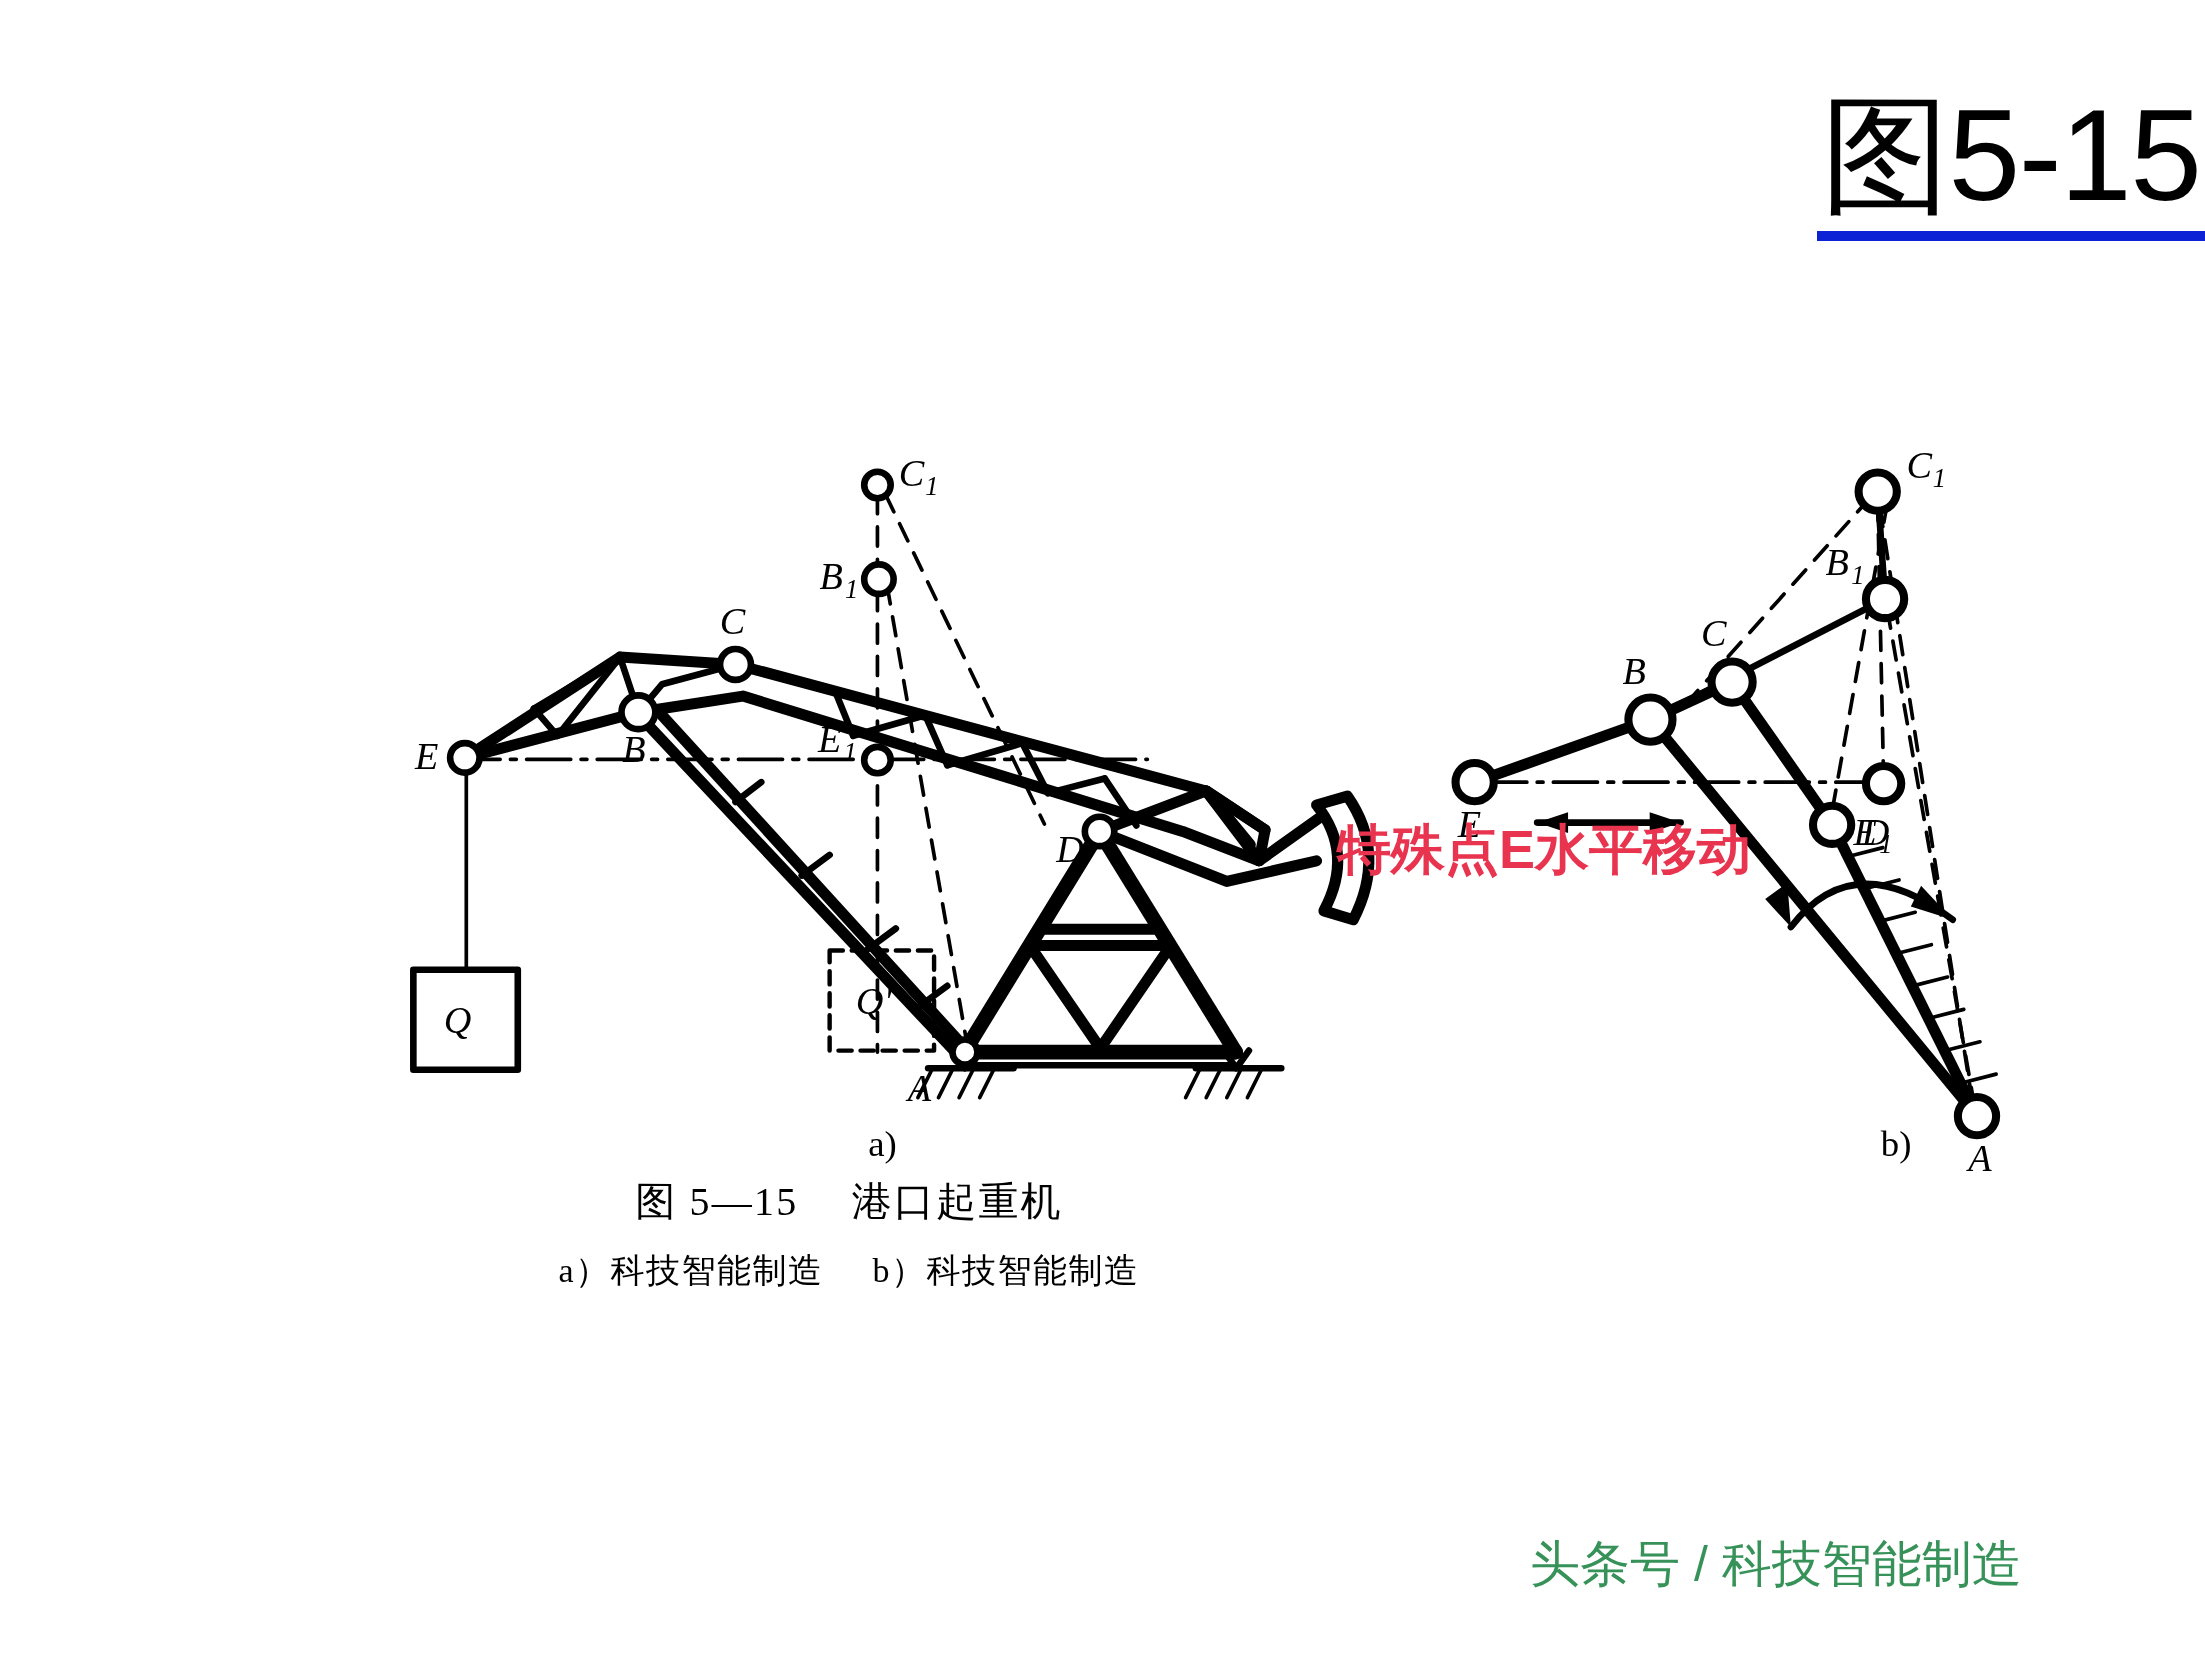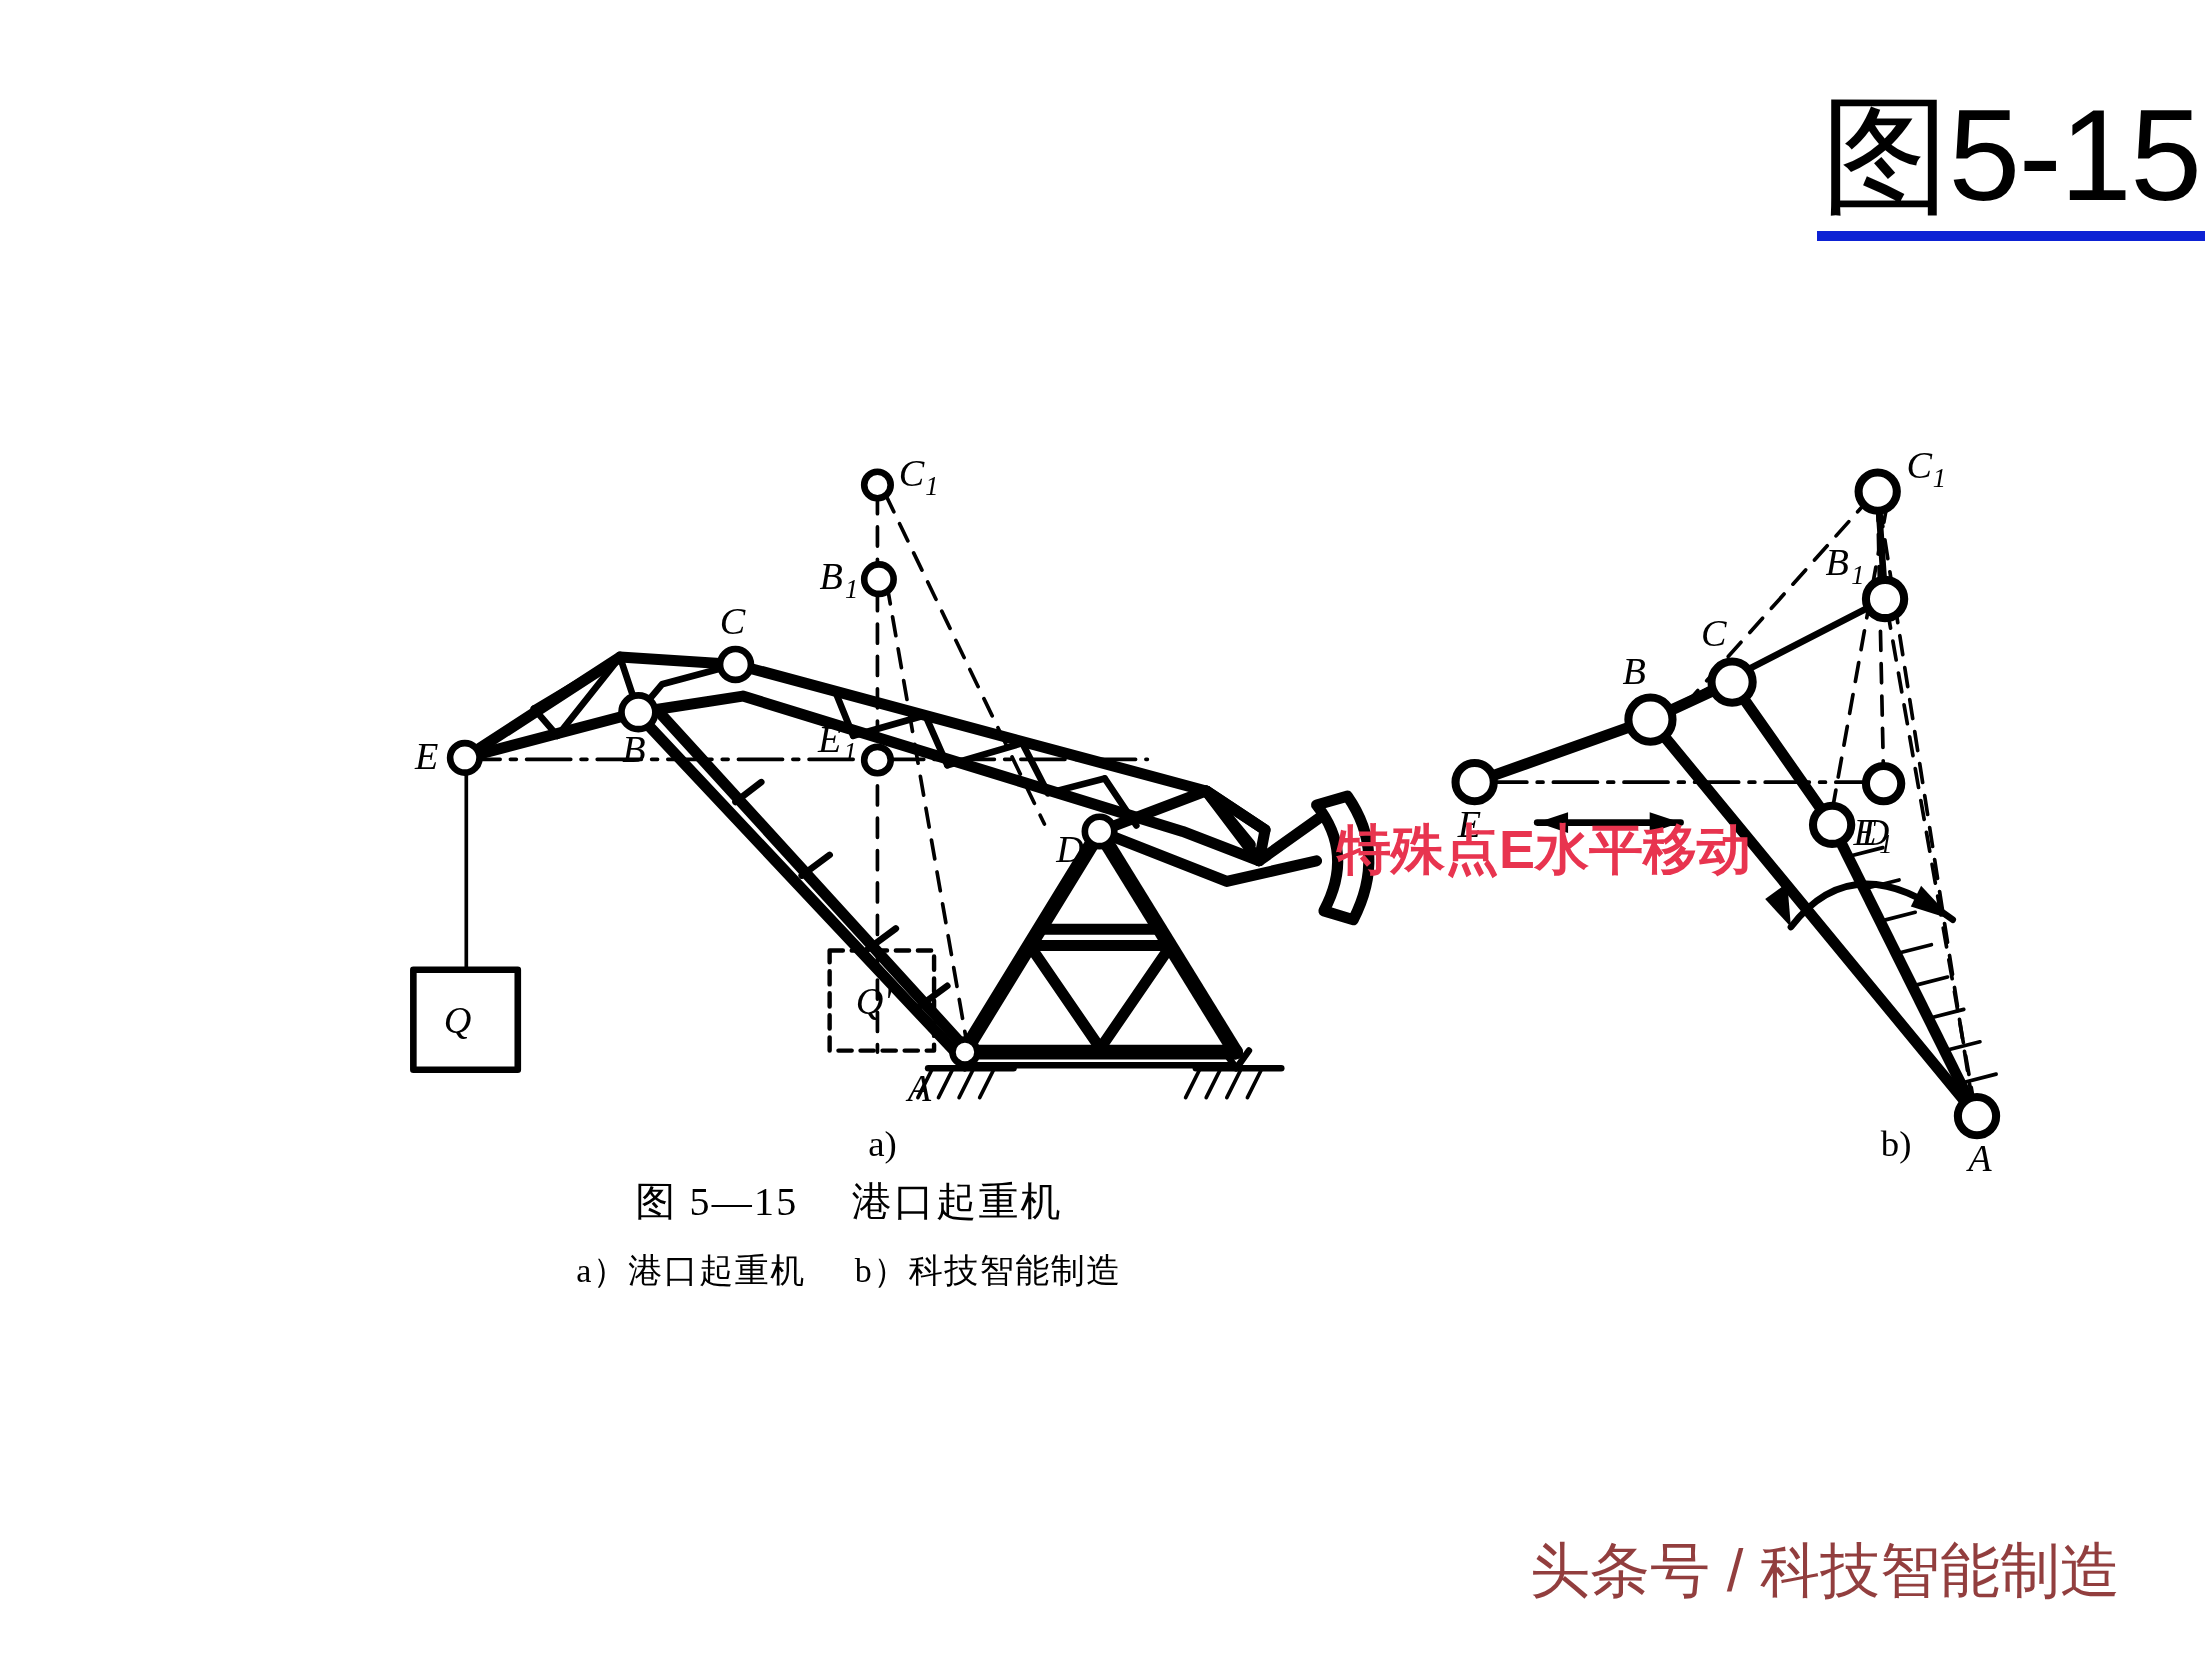--- a/index.html
+++ b/index.html
@@ -87,23 +87,23 @@
     white-space: nowrap;
     letter-spacing: 0px;
   }
 
   
   #watermark {
     position: absolute;
     left: 1530px;
     top: 1531px;
     font-family: "Liberation Sans", sans-serif;
-    font-size: 60px;
+    font-size: 50px;
     font-weight: 400;
-    color: #7f1d1d;
+    color: #15803d;
     white-space: nowrap;
     text-shadow: 1.5px 1.5px 0 #ffffff, -0.7px -0.7px 0 #ffffff;
     opacity: 0.85;
   }
 
   
   .ln      { stroke: #000; fill: none; stroke-linecap: round; stroke-linejoin: round; }
   .thin    { stroke-width: 5; }
   .med     { stroke-width: 9; }
   .thick   { stroke-width: 15; }
@@ -333,20 +333,20 @@
 
 <div id="annotation-move">特殊点E水平移动</div>
 
 <div id="caption-block">
   <div id="caption-main">
     <span>图 5—15</span>
     <span class="cap-gap"></span>
     <span>港口起重机</span>
   </div>
   <div id="caption-sub">
-    <span>a）港口起重机</span>
+    <span>a）科技智能制造</span>
     <span class="cap-gap"></span>
     <span>b）科技智能制造</span>
   </div>
 </div>
 
 <div id="watermark">头条号 / 科技智能制造</div>
 
 
 </body></html>

